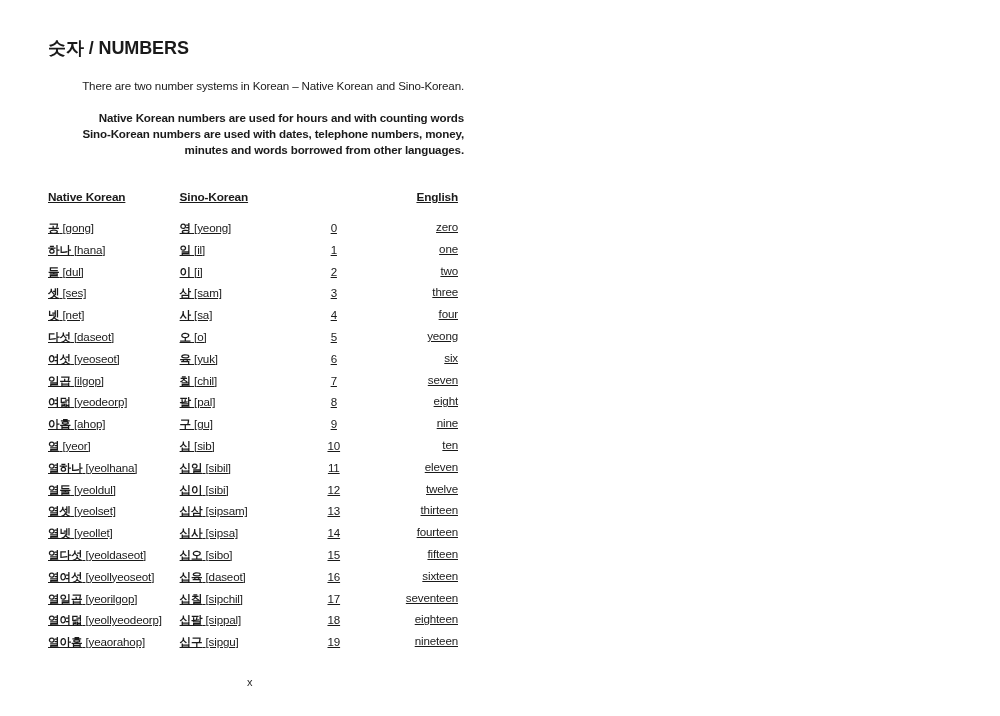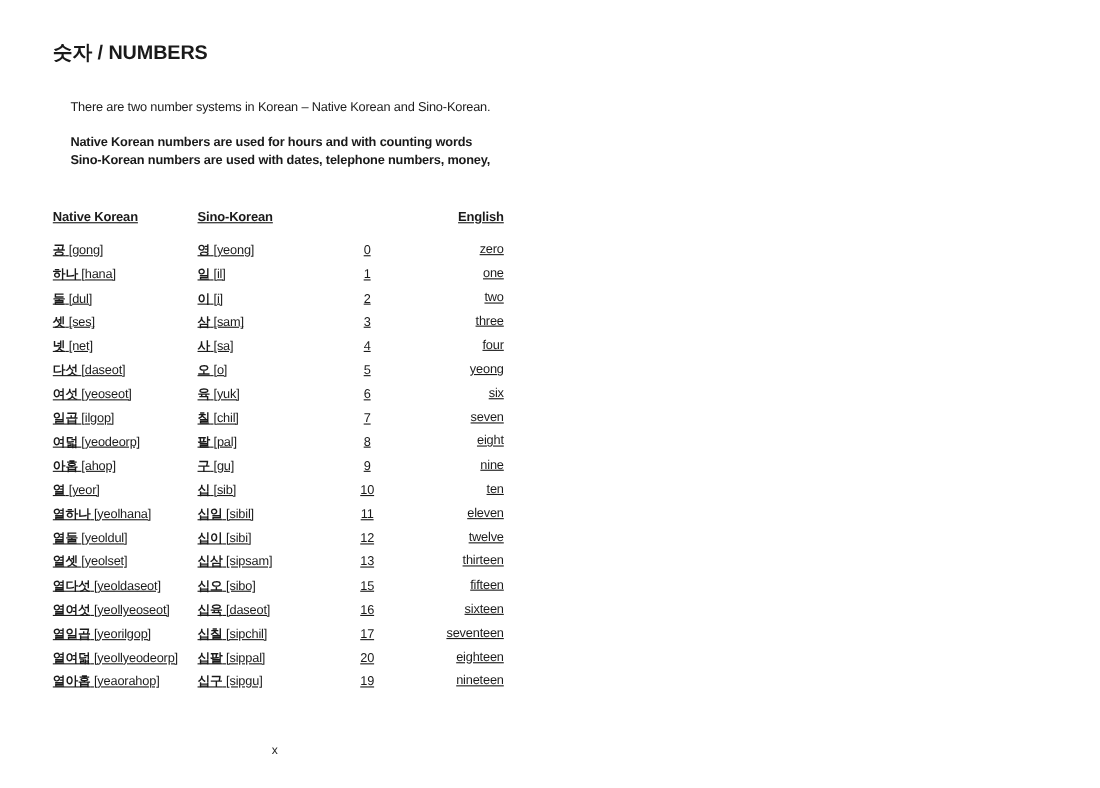--- a/index.html
+++ b/index.html
@@ -41,21 +41,21 @@
 
   .intro {
     position: absolute;
     left: 48px;
     top: 74px;
     width: 420px;
     font-size: 11.6px;
     line-height: 16px;
     letter-spacing: -0.15px;
   }
-  .intro p { margin: 16px; }
+  .intro p { margin: 4px; text-align: right; }
   .intro p.gap { margin-top: 16px; font-weight: bold; }
 
   
   .num-table {
     position: absolute;
     border-collapse: collapse;
   }
   #table-left  { left: 48px;  top: 190px; width: 410px; }
 
   .num-table th,
@@ -111,20 +111,21 @@
     <span>NUMBERS</span>
   </div>
 
   <div class="intro">
     <p>
       <span>There are two number systems in Korean – Native Korean and Sino-Korean.</span><br>
     </p>
     <p class="gap">
       <span>Native Korean numbers are used for hours and with counting words</span><br>
       <span>Sino-Korean numbers are used with dates, telephone numbers, money,</span><br>
+      <span>minutes and words borrowed from other languages.</span>
     </p>
   </div>
 
   <table class="num-table" id="table-left">
     <thead>
       <tr>
         <th class="c-native">Native Korean</th>
         <th class="c-sino">Sino-Korean</th>
         <th class="c-numeral"></th>
         <th class="c-english">English</th>
@@ -209,41 +210,47 @@
           <td class="c-numeral">12</td>
           <td class="c-english">twelve</td>
         </tr>
         <tr>
           <td class="c-native"><span class="ko">열셋</span> <span class="rom">[yeolset]</span></td>
           <td class="c-sino"><span class="ko">십삼</span> <span class="rom">[sipsam]</span></td>
           <td class="c-numeral">13</td>
           <td class="c-english">thirteen</td>
         </tr>
         <tr>
+          <td class="c-native"><span class="ko">열넷</span> <span class="rom">[yeollet]</span></td>
+          <td class="c-sino"><span class="ko">십사</span> <span class="rom">[sipsa]</span></td>
+          <td class="c-numeral">14</td>
+          <td class="c-english">fourteen</td>
+        </tr>
+        <tr>
           <td class="c-native"><span class="ko">열다섯</span> <span class="rom">[yeoldaseot]</span></td>
           <td class="c-sino"><span class="ko">십오</span> <span class="rom">[sibo]</span></td>
           <td class="c-numeral">15</td>
           <td class="c-english">fifteen</td>
         </tr>
         <tr>
           <td class="c-native"><span class="ko">열여섯</span> <span class="rom">[yeollyeoseot]</span></td>
           <td class="c-sino"><span class="ko">십육</span> <span class="rom">[daseot]</span></td>
           <td class="c-numeral">16</td>
           <td class="c-english">sixteen</td>
         </tr>
         <tr>
           <td class="c-native"><span class="ko">열일곱</span> <span class="rom">[yeorilgop]</span></td>
           <td class="c-sino"><span class="ko">십칠</span> <span class="rom">[sipchil]</span></td>
           <td class="c-numeral">17</td>
           <td class="c-english">seventeen</td>
         </tr>
         <tr>
           <td class="c-native"><span class="ko">열여덟</span> <span class="rom">[yeollyeodeorp]</span></td>
           <td class="c-sino"><span class="ko">십팔</span> <span class="rom">[sippal]</span></td>
-          <td class="c-numeral">20</td>
+          <td class="c-numeral">18</td>
           <td class="c-english">eighteen</td>
         </tr>
         <tr>
           <td class="c-native"><span class="ko">열아홉</span> <span class="rom">[yeaorahop]</span></td>
           <td class="c-sino"><span class="ko">십구</span> <span class="rom">[sipgu]</span></td>
           <td class="c-numeral">19</td>
           <td class="c-english">nineteen</td>
         </tr>
       </tbody>
   </table>

